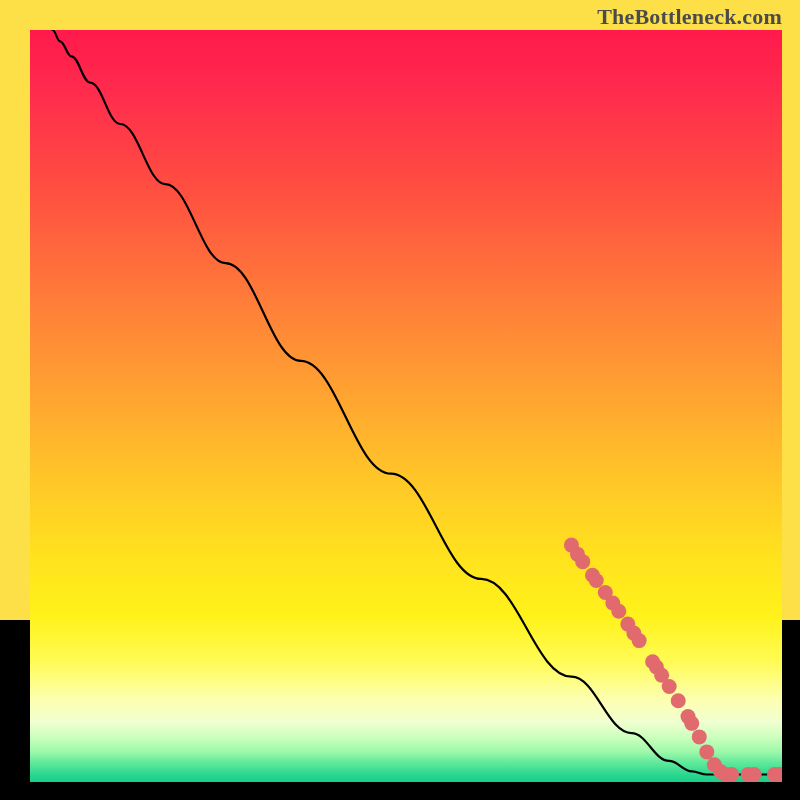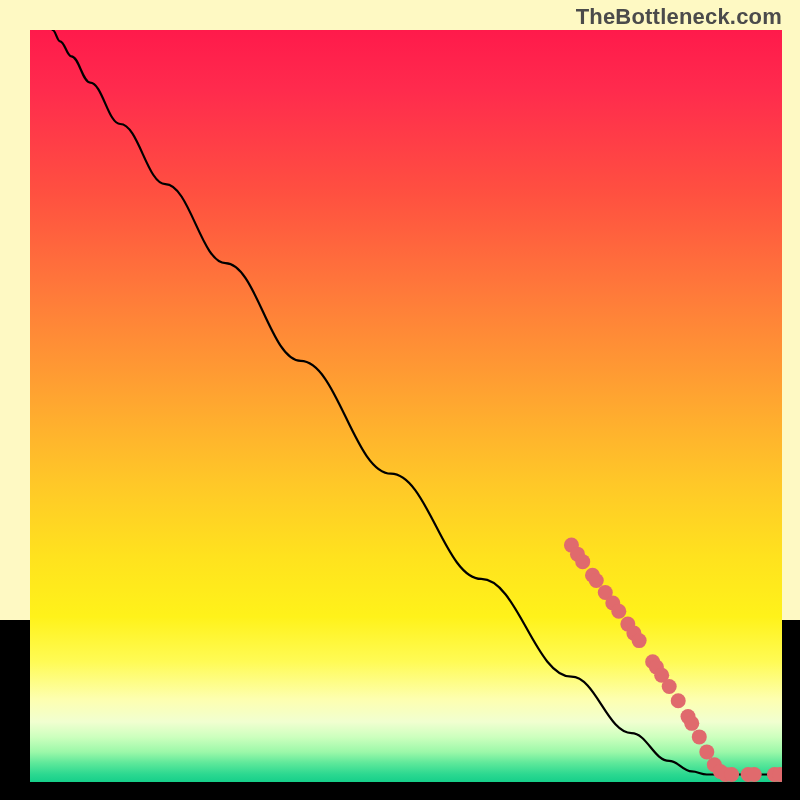--- a/index.html
+++ b/index.html
@@ -8,21 +8,22 @@
     width: 800px;
     height: 800px;
     background: #000;
     font-family: Arial, Helvetica, sans-serif;
     overflow: hidden;
   }
   .frame {
     position: relative;
     width: 800px;
     height: 620px;
-    background: #fef9c3;
+    background: #fde047;
+    font-family: Liberation Serif, serif;
   }
   .watermark {
     position: absolute;
     top: 4px;
     right: 18px;
     color: #4b4b4b;
     font-size: 22px;
     font-weight: 600;
     letter-spacing: 0.2px;
     z-index: 5;

